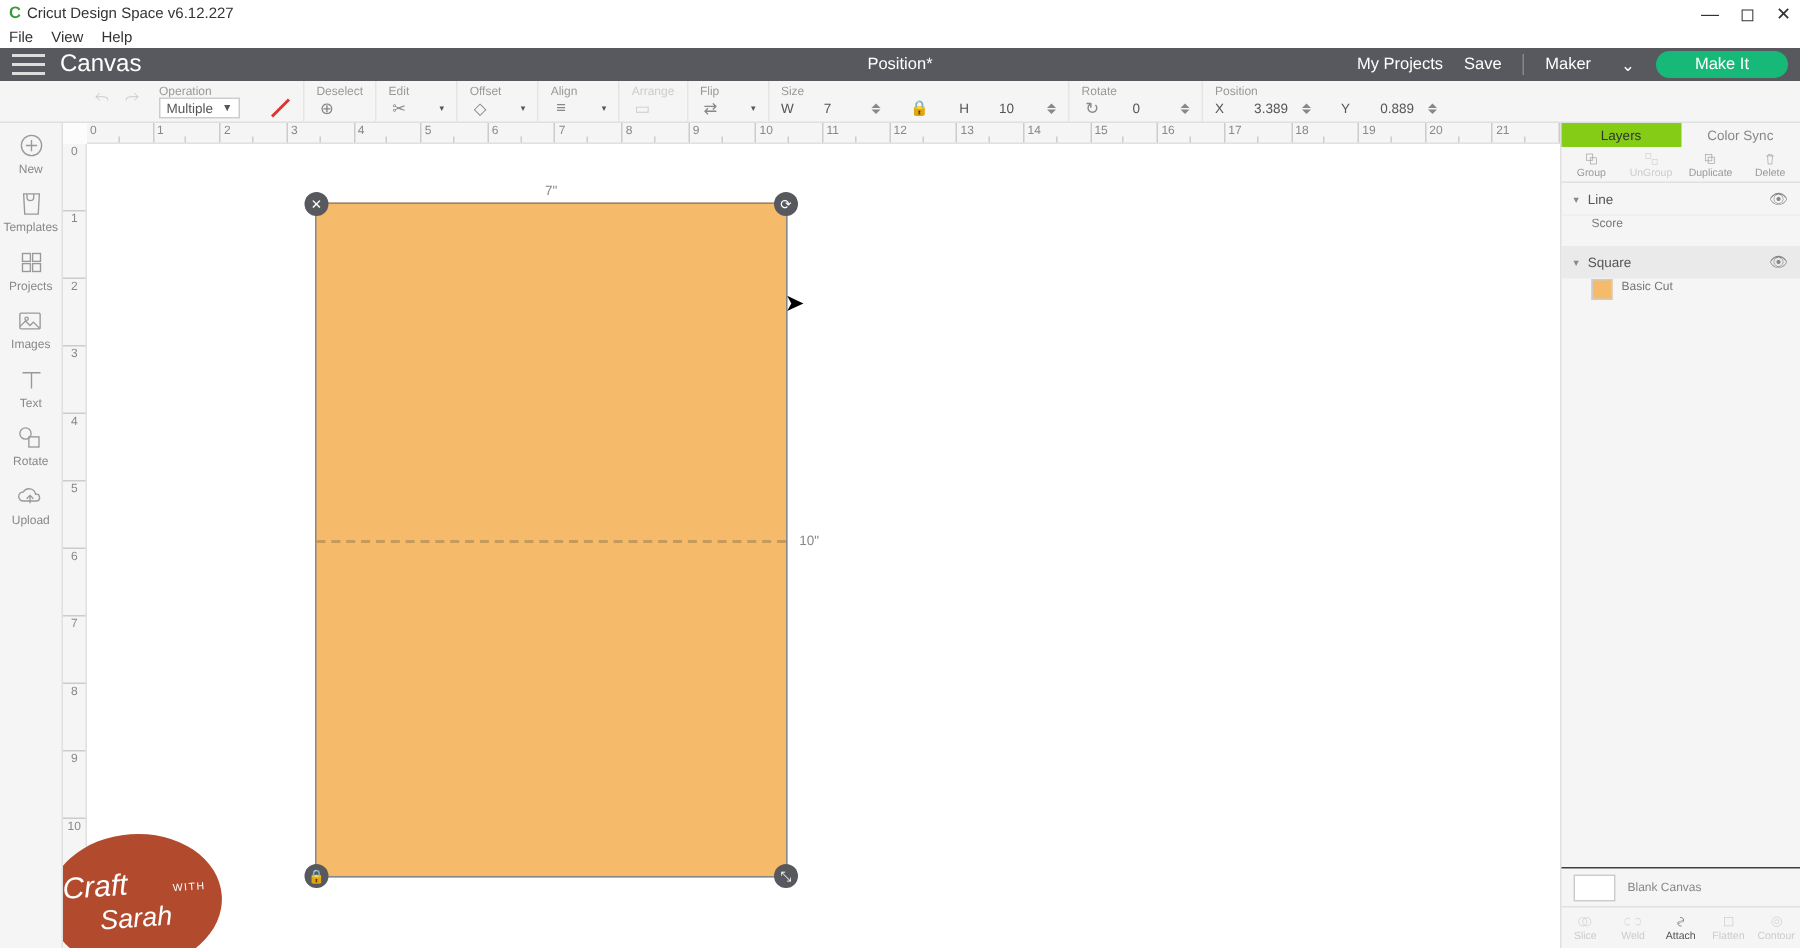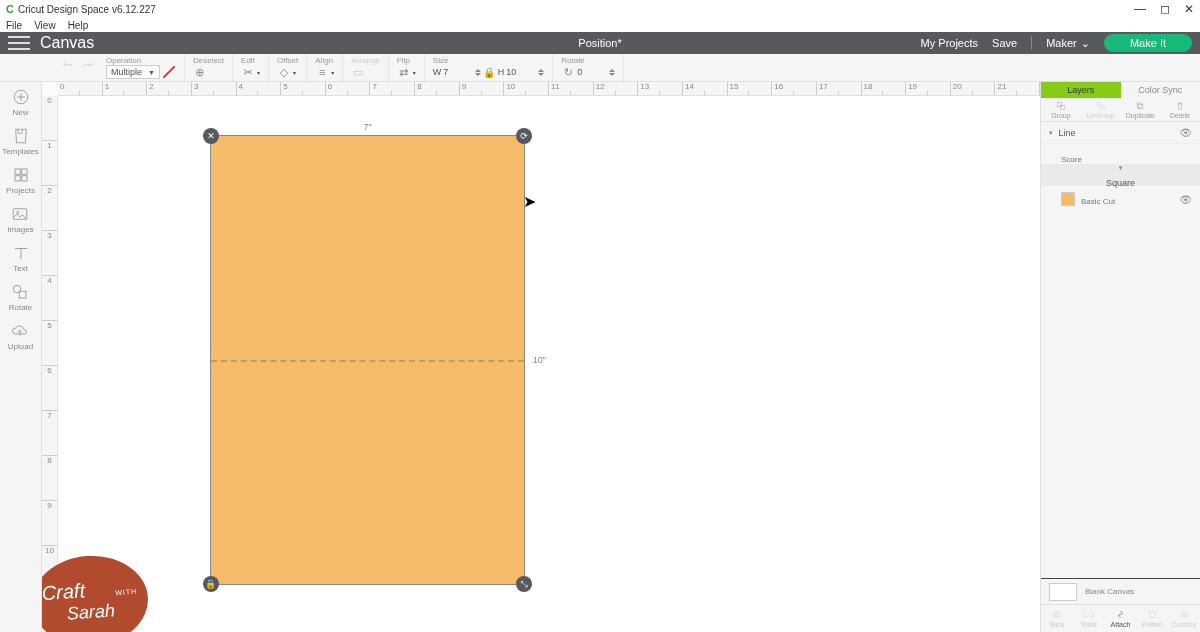--- a/index.html
+++ b/index.html
@@ -18,29 +18,29 @@
 
 
 .header { height: 22px; background: #57595f; display: flex; align-items: center; color: #fff; font-size: 11px; padding: 0 8px; }
 .hamburger { width: 22px; height: 14px; display: flex; flex-direction: column; justify-content: space-between; margin-right: 10px; cursor: pointer; }
 .hamburger div { height: 2px; background: #ddd; }
 .header .canvas-label { font-size: 16px; }
 .header .doc-title { position: absolute; left: 50%; transform: translateX(-50%); }
 .header .right { margin-left: auto; display: flex; align-items: center; gap: 14px; }
 .header .divider { width: 1px; height: 14px; background: #888; }
 .makeit { background: #17b978; padding: 3px 26px; border-radius: 10px; font-size: 11px; color: #fff; cursor: pointer; }
-.maker-dd { display: flex; align-items: center; gap: 4px; cursor: pointer; }
+.maker-dd { display: flex; align-items: center; gap: 20px; cursor: pointer; }
 
 
 .toolbar { height: 28px; background: #f5f5f5; border-bottom: 1px solid #e0e0e0; display: flex; align-items: center; font-size: 8px; color: #888; padding-left: 58px; position: relative; }
 .undo-redo { position: absolute; left: 62px; top: 6px; display: flex; gap: 8px; }
 .undo-redo svg { width: 12px; height: 12px; }
 .tb-group { display: flex; flex-direction: column; align-items: flex-start; padding: 0 8px; border-right: 1px solid #e5e5e5; height: 100%; justify-content: space-between; padding-top: 2px; padding-bottom: 2px; }
 .tb-group .tb-label { font-size: 8px; color: #999; }
-.tb-group .tb-ctrl { display: flex; align-items: center; gap: 2px; height: 14px; font-size: 9px; color: #555; }
+.tb-group .tb-ctrl { display: flex; align-items: center; gap: 20px; height: 14px; font-size: 9px; color: #555; }
 .operation-select { border: 1px solid #ccc; background: #fff; padding: 1px 4px; font-size: 9px; display: flex; align-items: center; gap: 6px; }
 .operation-select .dd { font-size: 7px; }
 .red-slash { width: 14px; height: 14px; position: relative; }
 .red-slash::after { content: ""; position: absolute; width: 16px; height: 2px; background: #d33; top: 6px; left: -1px; transform: rotate(-45deg); }
 .num-input { display: flex; align-items: center; gap: 2px; }
 .num-input input { width: 30px; border: none; background: transparent; font-size: 9px; text-align: left; color: #555; }
 .stepper { width: 6px; height: 12px; display: flex; flex-direction: column; justify-content: center; gap: 1px; }
 .stepper::before, .stepper::after { content: ""; width: 0; height: 0; border-left: 3px solid transparent; border-right: 3px solid transparent; }
 .stepper::before { border-bottom: 3px solid #888; }
 .stepper::after { border-top: 3px solid #888; }
@@ -91,23 +91,23 @@
 .rtabs .rtab.active { background: #84cc16; color: #333; }
 .ractions { display: flex; height: 24px; border-bottom: 1px solid #e0e0e0; }
 .ractions .ra { flex: 1; display: flex; flex-direction: column; align-items: center; justify-content: center; font-size: 7px; color: #999; gap: 1px; cursor: pointer; }
 .ractions .ra svg { width: 10px; height: 10px; stroke: #999; fill: none; }
 .ractions .ra.disabled { color: #ccc; }
 .ractions .ra.disabled svg { stroke: #ccc; }
 .layers { flex: 1; overflow: auto; }
 .layer-row { display: flex; align-items: center; height: 22px; padding: 0 8px; font-size: 9px; color: #555; border-bottom: 1px solid #eee; gap: 6px; cursor: pointer; }
 .layer-row .caret { font-size: 7px; color: #888; }
 .layer-row .eye { margin-left: auto; font-size: 10px; color: #888; }
-.layer-sub { padding-left: 20px; font-size: 8px; height: 20px; display: flex; align-items: flex-end; gap: 6px; color: #777; }
+.layer-sub { padding-left: 20px; font-size: 8px; height: 20px; display: flex; align-items: flex-start; gap: 6px; color: #777; }
 .layer-sub .swatch { width: 14px; height: 14px; background: #f5bb6a; border: 1px solid #ccc; }
-.layer-row.sel { background: #eaeaea; flex-direction: column; }
+.layer-row.sel { background: #eaeaea; }
 .blank-canvas { height: 26px; border-top: 1px solid #404040; display: flex; align-items: center; padding: 0 8px; gap: 8px; font-size: 8px; color: #888; }
 .blank-canvas .sw { width: 28px; height: 18px; background: #fff; border: 1px solid #ccc; }
 .bottom-actions { display: flex; height: 28px; border-top: 1px solid #e0e0e0; }
 .bottom-actions .ba { flex: 1; display: flex; flex-direction: column; align-items: center; justify-content: center; font-size: 7px; gap: 1px; cursor: pointer; }
 .bottom-actions .ba svg { width: 11px; height: 11px; fill: none; }
 .bottom-actions .ba.disabled { color: #ccc; }
 .bottom-actions .ba.disabled svg { stroke: #ccc; }
 .bottom-actions .ba.enabled { color: #555; }
 .bottom-actions .ba.enabled svg { stroke: #555; }
 </style>
@@ -224,20 +224,35 @@
           <div class="stepper"></div>
         </div>
     </div>
   </div>
   <div class="tb-group">
     <span class="tb-label">Rotate</span>
     <div class="tb-ctrl">
       <span class="tb-iconbtn">↻</span>
       <div class="num-input">
           <input value="0" style="">
+          <div class="stepper"></div>
+        </div>
+    </div>
+  </div>
+  <div class="tb-group" style="border-right:none;">
+    <span class="tb-label">Position</span>
+    <div class="tb-ctrl">
+      <span>X</span>
+      <div class="num-input">
+          <input value="3.389" style="">
+          <div class="stepper"></div>
+        </div>
+      <span>Y</span>
+      <div class="num-input">
+          <input value="0.889" style="">
           <div class="stepper"></div>
         </div>
     </div>
   </div>
 </div>
 
 <div class="main">
 
   <div class="leftbar">
     <div class="tool">

